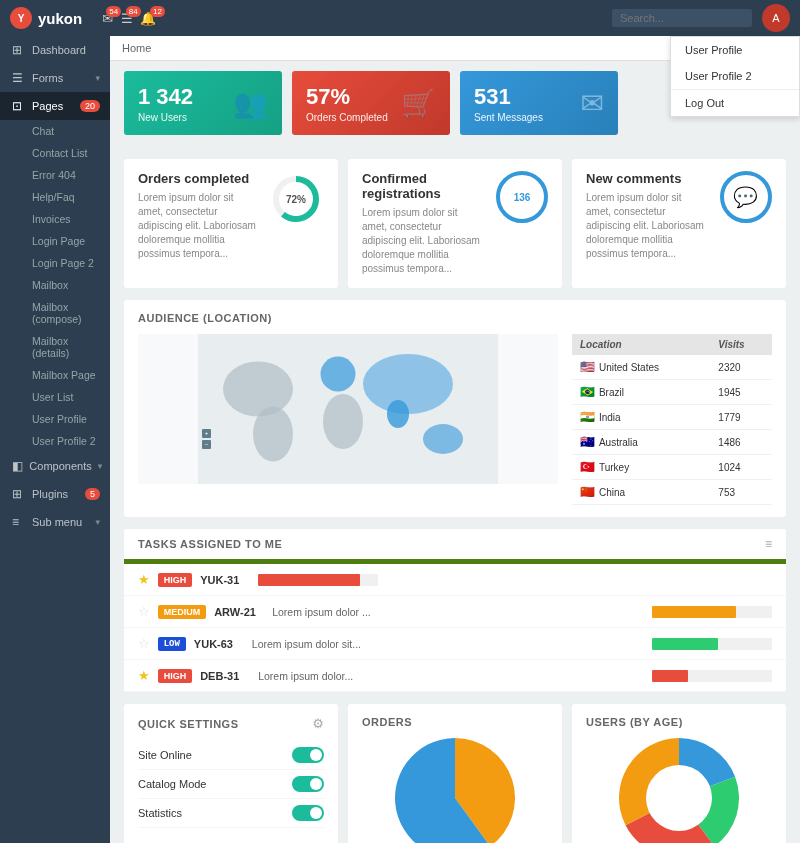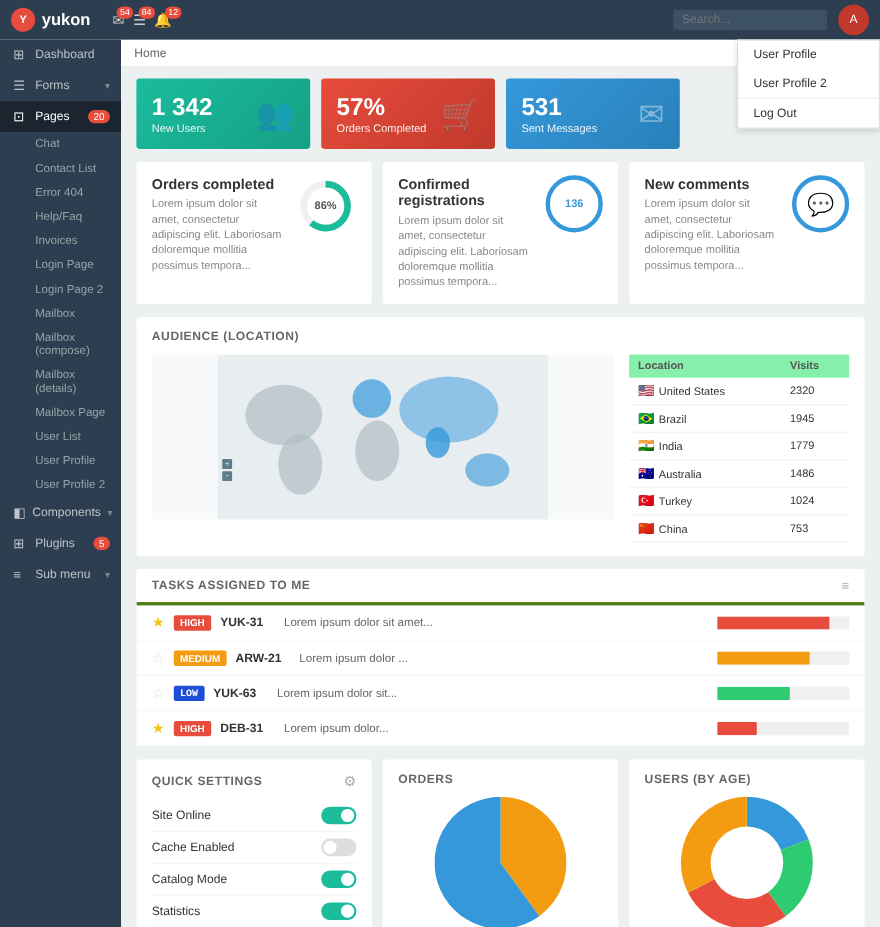--- a/index.html
+++ b/index.html
@@ -154,21 +154,21 @@
     }
     .content-area {
       padding: 10px 14px;
     }
 
     
     .stat-cards {
       display: grid;
       grid-template-columns: repeat(4, 1fr);
       gap: 10px;
-      margin-bottom: 12px;
+      margin-bottom: 24px;
     }
     .stat-card {
       padding: 12px 14px;
       border-radius: 3px;
       color: #fff;
       display: flex;
       align-items: center;
       justify-content: space-between;
       position: relative;
       min-height: 64px;
@@ -265,43 +265,44 @@
     .map-table {
       width: 200px;
       flex-shrink: 0;
     }
     .map-table table {
       width: 100%;
       border-collapse: collapse;
       font-size: 10px;
     }
     .map-table th {
-      background: #86efac;
+      background: #e5e5e5;
       padding: 5px 8px;
       text-align: left;
       color: #555;
       font-weight: 600;
+      font-style: italic;
     }
     .map-table td {
       padding: 5px 8px;
       border-bottom: 1px solid #f0f0f0;
     }
     .flag { font-size: 12px; margin-right: 4px; }
 
     
     .tasks-section {
       background: #fff;
       border-radius: 3px;
       margin-bottom: 12px;
       overflow: hidden;
     }
     .tasks-header {
       padding: 8px 14px;
       background: #fff;
-      border-bottom: 3px solid #4d7c0f;
+      border-bottom: 5px solid #4d7c0f;
       display: flex;
       align-items: center;
       justify-content: space-between;
     }
     .tasks-header h4 {
       font-size: 11px;
       text-transform: uppercase;
       color: #666;
       letter-spacing: 0.5px;
     }
@@ -544,21 +545,21 @@
           <div class="info-panel-text">
             <h4>Orders completed</h4>
             <p>Lorem ipsum dolor sit amet, consectetur adipiscing elit. Laboriosam doloremque mollitia possimus tempora...</p>
           </div>
           <div class="info-panel-indicator">
             <div class="donut-chart">
               <svg class="donut-svg" viewBox="0 0 56 56">
                 <circle cx="28" cy="28" r="20" fill="none" stroke="#f0f0f0" stroke-width="6"></circle>
                 <circle cx="28" cy="28" r="20" fill="none" stroke="#1abc9c" stroke-width="6" stroke-dasharray="107.9 125.6" stroke-dashoffset="31.4" transform="rotate(-90 28 28)"></circle>
               </svg>
-              <div class="donut-label">86%</div>
+              <div class="donut-label">72%</div>
             </div>
           </div>
         </div>
 
         <div class="info-panel">
           <div class="info-panel-text">
             <h4>Confirmed registrations</h4>
             <p>Lorem ipsum dolor sit amet, consectetur adipiscing elit. Laboriosam doloremque mollitia possimus tempora...</p>
           </div>
           <div class="info-panel-indicator">
@@ -648,21 +649,20 @@
       <div class="tasks-section">
         <div class="tasks-header">
           <h4>TASKS ASSIGNED TO ME</h4>
           <span style="color:#aaa;cursor:pointer;">≡</span>
         </div>
         <div id="tasks-body">
             <div class="task-row">
     <span class="task-star ">★</span>
     <span class="task-priority high">High</span>
     <span class="task-id">YUK-31</span>
-    <span class="task-desc">Lorem ipsum dolor sit amet...</span>
     <div class="task-bar-container">
       <div class="task-bar" style="width:85%;background:#e74c3c;"></div>
     </div>
   </div>
             <div class="task-row">
     <span class="task-star empty">☆</span>
     <span class="task-priority medium">Medium</span>
     <span class="task-id">ARW-21</span>
     <span class="task-desc">Lorem ipsum dolor ...</span>
     <div class="task-bar-container">
@@ -696,24 +696,20 @@
           <div class="panel-header">
             <h4>QUICK SETTINGS</h4>
             <span class="gear-icon">⚙</span>
           </div>
           <div id="quick-settings-rows">
               <div class="qs-row">
     <span>Site Online</span>
     <div class="toggle on"></div>
   </div>
               <div class="qs-row">
-    <span>Cache Enabled</span>
-    <div class="toggle off"></div>
-  </div>
-              <div class="qs-row">
     <span>Catalog Mode</span>
     <div class="toggle on"></div>
   </div>
               <div class="qs-row">
     <span>Statistics</span>
     <div class="toggle on"></div>
   </div>
             </div>
         </div>
 

